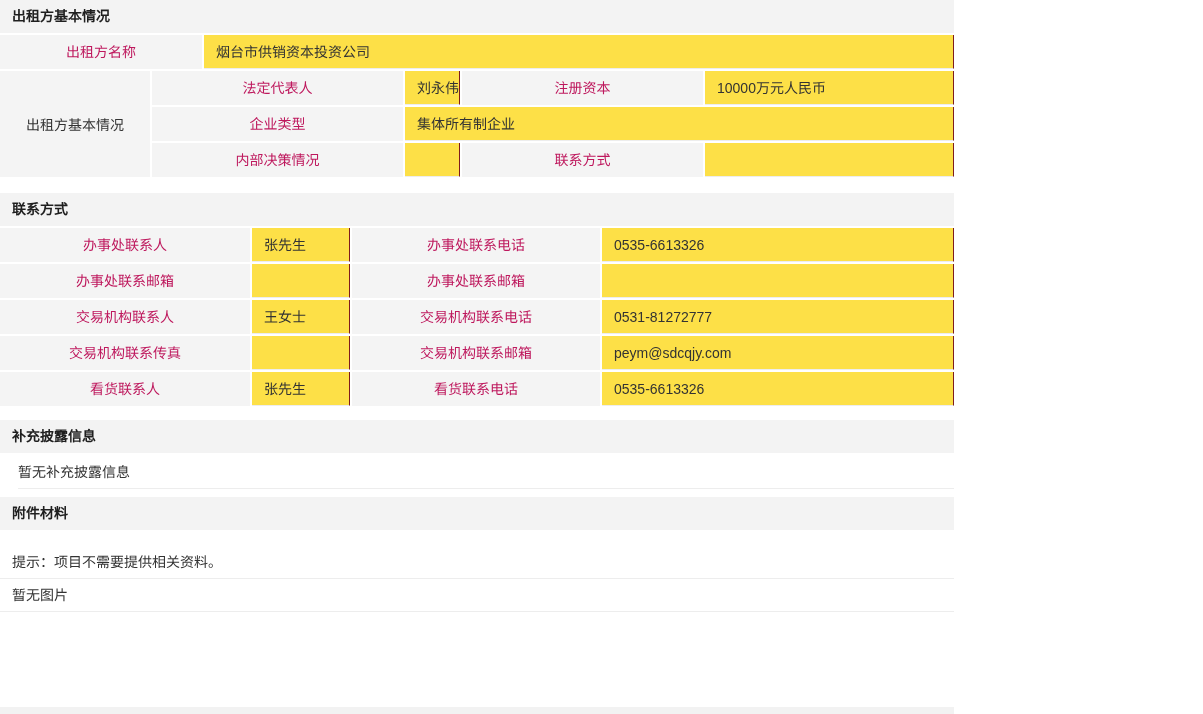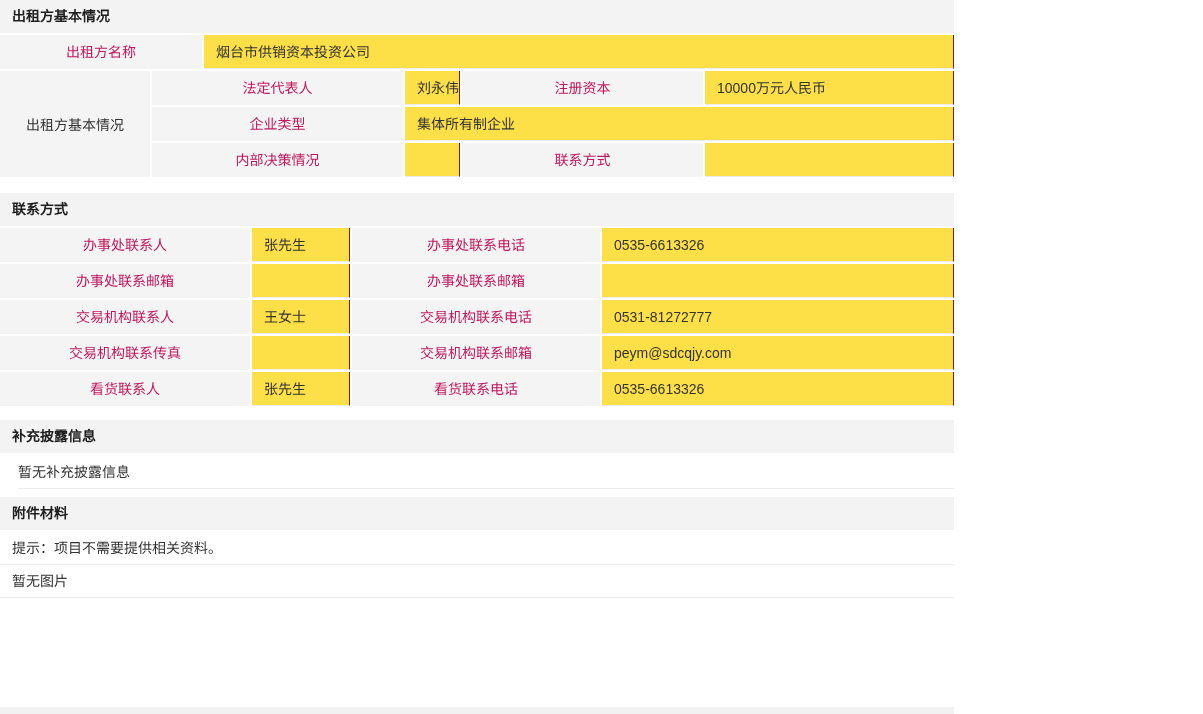--- a/index.html
+++ b/index.html
@@ -174,17 +174,17 @@
     <div class="cell lbl w-c-lbl1">看货联系人</div>
     <div class="cell val flex1 gap">张先生</div>
     <div class="cell lbl w-c-lbl2 gap">看货联系电话</div>
     <div class="cell val w-c-val2 gap">0535-6613326</div>
   </div>
 
   <div class="section-header mt14">补充披露信息</div>
   <div class="center-row">暂无补充披露信息</div>
 
   <div class="section-header mt24">附件材料</div>
-  <div class="plain-row" style="margin-top:2px;">提示：项目不需要提供相关资料。</div>
+  <div class="plain-row" style="margin-top:16px;">提示：项目不需要提供相关资料。</div>
   <div class="plain-row" style="margin-top:0;">暂无图片</div>
 
   <div class="bottom-bar"></div>
 </div>
 
 </body></html>

